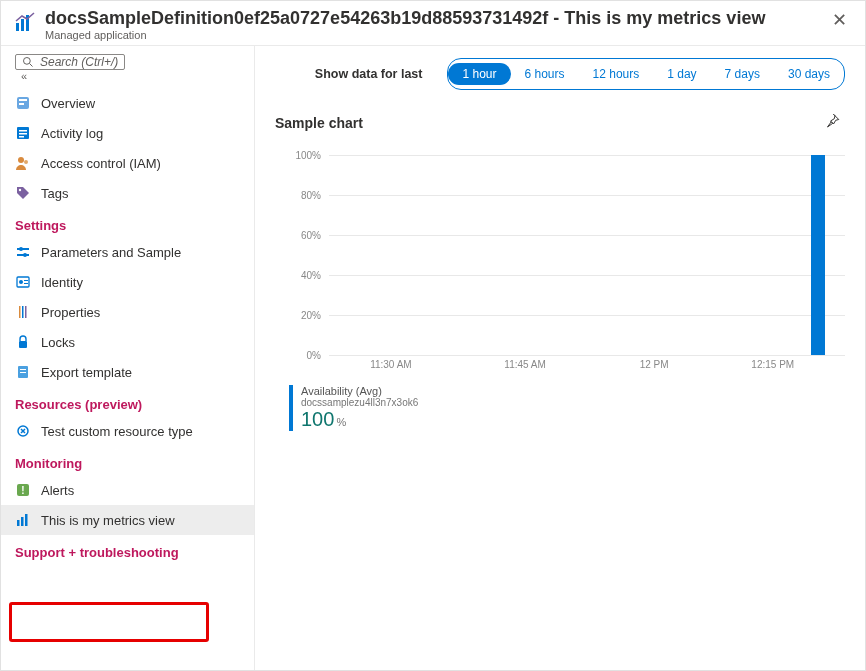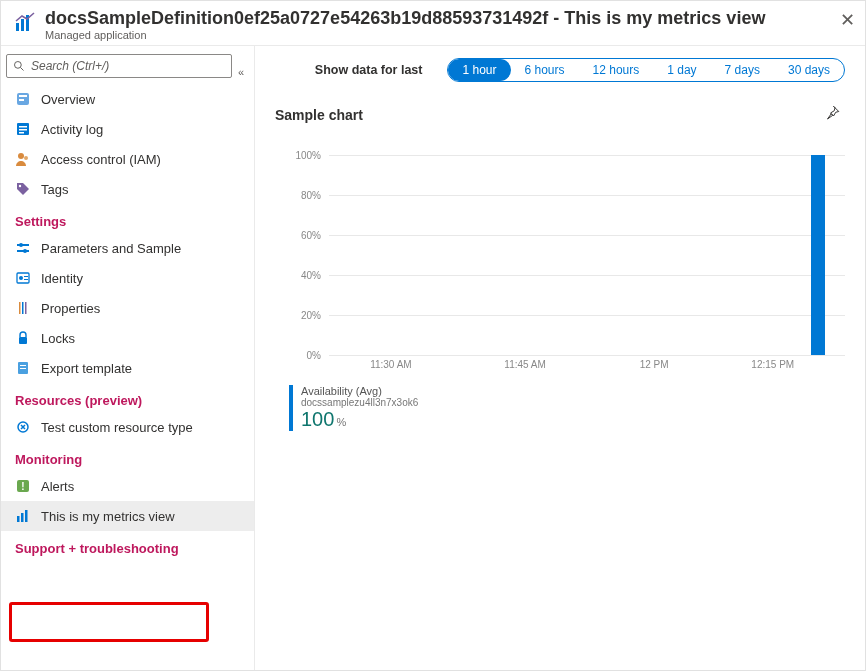--- a/index.html
+++ b/index.html
@@ -15,36 +15,36 @@
   }
   .blade {
     display: flex;
     flex-direction: column;
     height: 100%;
     border: 1px solid #e1e1e1;
   }
   .blade-header {
     display: flex;
     align-items: flex-start;
-    padding: 6px 6px 4px 12px;
+    padding: 6px 14px 4px 12px;
     border-bottom: 1px solid #eaeaea;
   }
   .blade-header .hicon { margin-right: 8px; margin-top: 4px; }
   .blade-title { font-size: 18px; font-weight: 600; color: #323130; line-height: 22px; }
   .blade-subtitle { font-size: 11px; color: #605e5c; }
   .close-btn { margin-left: auto; font-size: 18px; color: #605e5c; cursor: pointer; padding: 2px 4px;}
   .body { display: flex; flex: 1; min-height: 0; }
   .sidebar {
     width: 254px;
     border-right: 1px solid #eaeaea;
     display: flex;
     flex-direction: column;
     position: relative;
   }
-  .search-wrap { padding: 8px 10px 6px 5px; display:flex; align-items:flex-end;}
+  .search-wrap { padding: 8px 10px 6px 14px; display:flex; align-items:flex-start;flex-direction:column;}
   .search {
     flex:1;
     height: 24px;
     border: 1px solid #8a8886;
     border-radius: 2px;
     display: flex;
     align-items: center;
     padding: 0 6px;
     color: #605e5c;
     font-style: italic;
@@ -87,36 +87,36 @@
     font-size:12.5px;
     color:#323130;
     margin-bottom:18px;
   }
   .timerange-label { margin-right:14px; font-weight:600;}
   .pillgroup {
     display:flex;
     border:1px solid #0078d4;
     border-radius:14px;
     overflow:hidden;
-    height:24px;
+    height:32px;
     align-items:center;
   }
   .pill {
     padding:0 14px;
     line-height:22px;
     color:#0078d4;
     cursor:pointer;
     font-size:12px;
   }
   .pill.active { background:#0078d4; color:#fff; border-radius:14px;}
   .chart-header { display:flex; align-items:center; }
   .chart-title { font-size:14px; font-weight:600; }
   .pin-btn { margin-left:auto; cursor:pointer; color:#323130; padding:4px;}
   .chart-area {
-    margin-top:26px;
+    margin-top:18px;
     position:relative;
     height:220px;
     margin-left:10px;
   }
   .ylabels {
     position:absolute; left:0; top:0; bottom:20px; width:40px;
     font-size:10px; color:#888;
   }
   .ylabel { position:absolute; right:4px; transform:translateY(-50%);}
   .grid {

